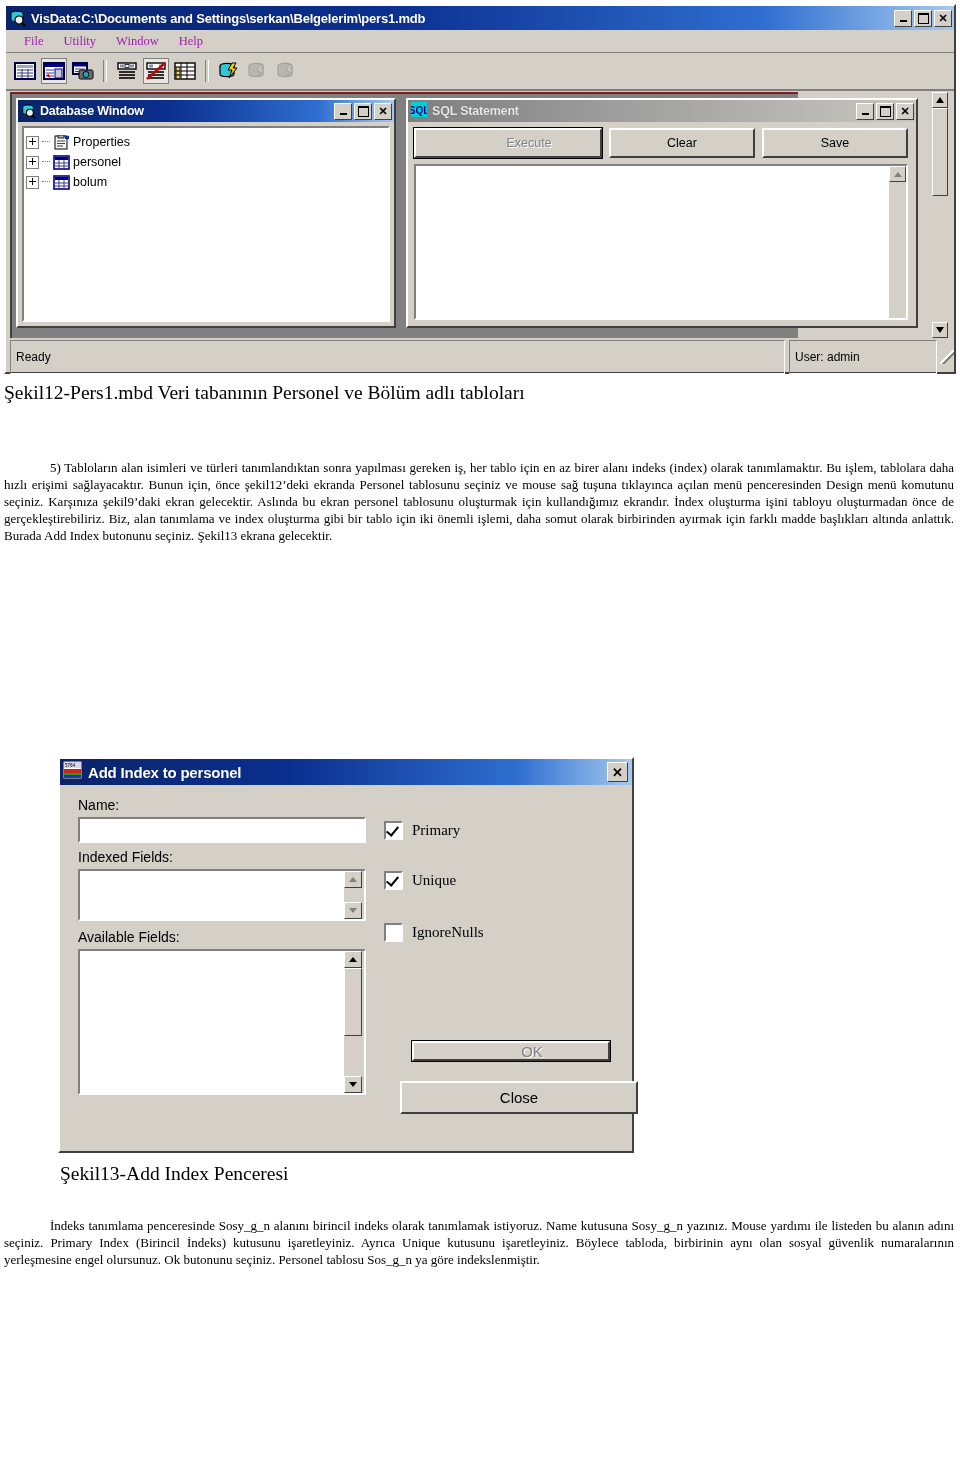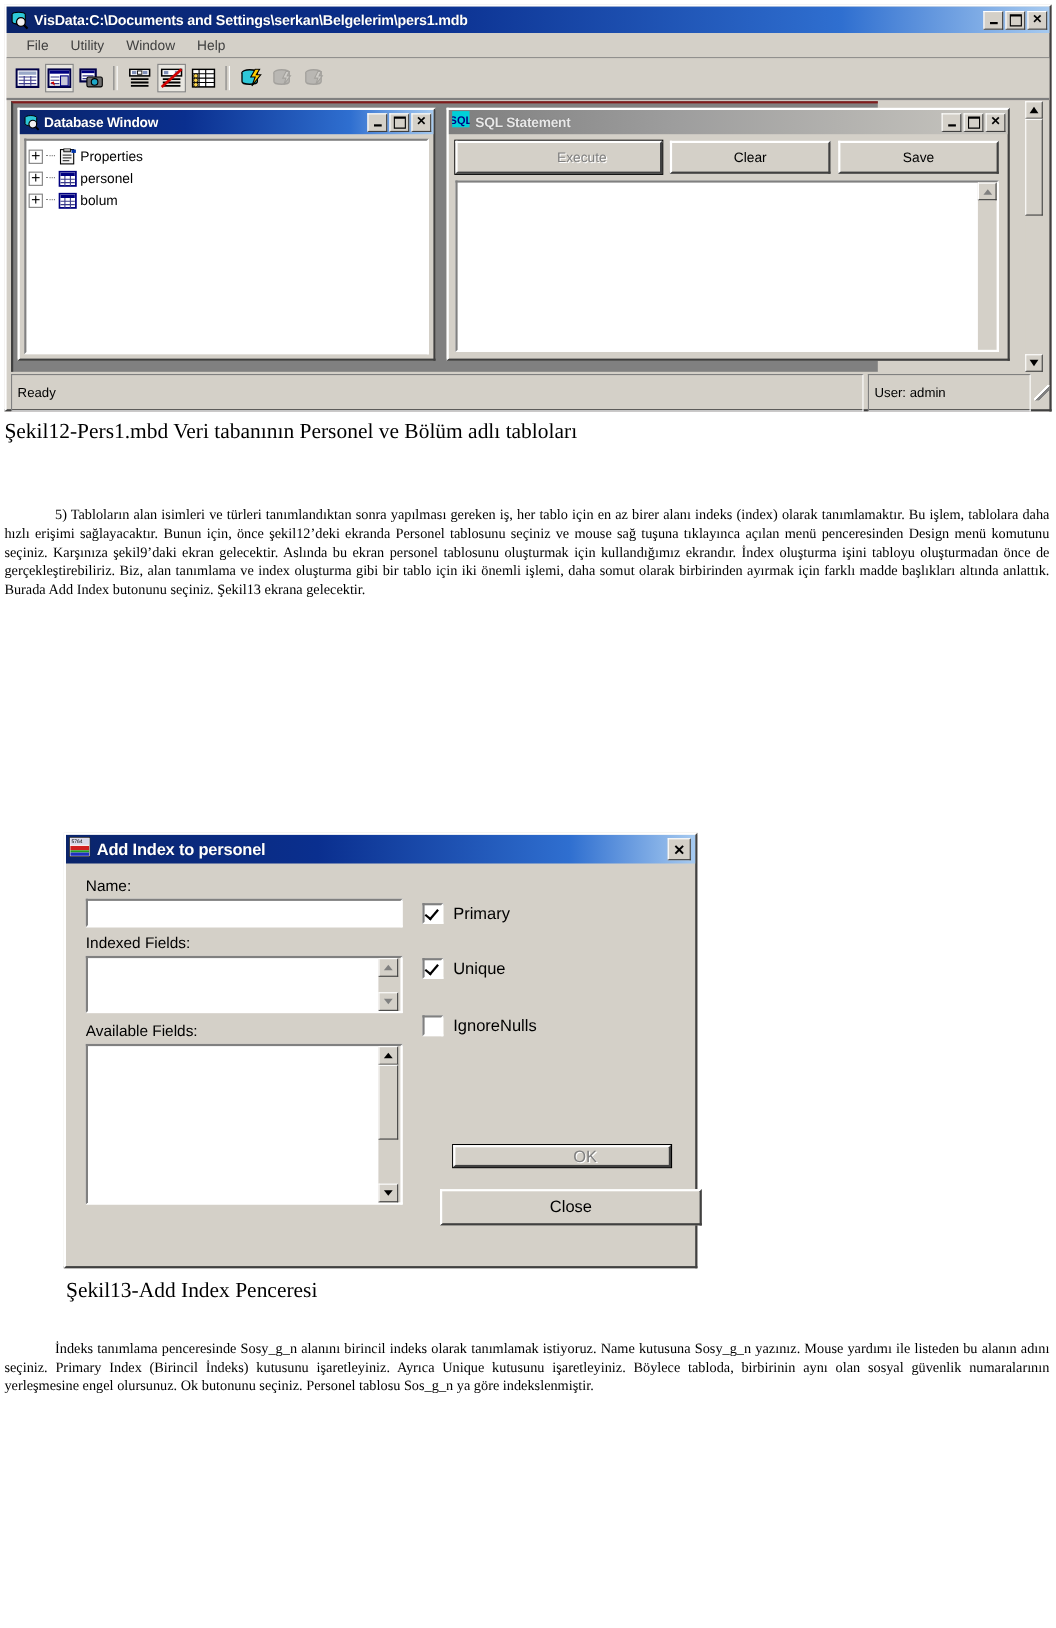--- a/index.html
+++ b/index.html
@@ -34,21 +34,21 @@
         display:flex;align-items:center;justify-content:center;font-family:"Liberation Sans",sans-serif;
         font-size:12px;color:#000;}
   .pbtn.def{box-shadow:0 0 0 1px #000;padding-left:42px;}
   .pbtn.dis{color:#808080;text-shadow:1px 1px 0 #ffffff;}
 
   
   #mainwin{left:4px;top:4px;width:952px;height:370px;}
   #maintbar{height:24px;}
   #menubar{height:22px;display:flex;align-items:center;gap:0;padding-left:8px;
            border-bottom:1px solid #808080;}
-  .mi{font-size:12.5px;padding:2px 10px;font-family:Liberation Sans, sans-serif;color:#404040;}
+  .mi{font-size:12.5px;padding:2px 10px;font-family:Liberation Serif, serif;color:#a21caf;}
   #toolbar{height:36px;display:flex;align-items:center;padding-left:6px;gap:3px;
            border-bottom:2px solid #808080;background:#d4d0c8;}
   .tool{width:26px;height:26px;display:flex;align-items:center;justify-content:center;box-sizing:border-box;}
   .tool.sel{border:1px solid #808080;background:#e8e6e0;}
   .tsep{width:2px;height:22px;border-left:1px solid #808080;border-right:1px solid #fff;margin:0 4px;}
 
   #mdi{position:absolute;left:4px;top:86px;width:788px;height:246px;background:#808080;
        border-top:2px solid #7f1d1d;border-left:2px solid #404040;box-sizing:border-box;}
 
   #dbwin{left:4px;top:4px;width:380px;height:230px;}
@@ -90,21 +90,21 @@
   .doc{position:absolute;font-family:"Liberation Serif",serif;font-size:13px;line-height:1.30;
        text-align:justify;color:#000;}
   .cap{position:absolute;font-family:"Liberation Serif",serif;font-size:19.5px;color:#000;white-space:nowrap;}
 
   
   #dlg{left:58px;top:757px;width:576px;height:396px;}
   #dlg .tbar{height:26px;padding-right:4px;}
   #dlg .tbar .tt{font-size:15px;}
   #dlg .cbtn{width:19px;height:18px;font-size:12px;}
   .dlabel{position:absolute;font-family:"Liberation Sans",sans-serif;font-size:14px;color:#000;}
-  .cbx{position:absolute;display:flex;align-items:center;gap:9px;font-family:Liberation Sans, sans-serif;font-size:15px;}
+  .cbx{position:absolute;display:flex;align-items:center;gap:9px;font-family:Liberation Serif, serif;font-size:15px;}
   .box{width:15px;height:15px;background:#fff;border-top:2px solid #808080;border-left:2px solid #808080;
        border-right:2px solid #fff;border-bottom:2px solid #fff;position:relative;box-sizing:content-box;flex:0 0 auto;}
   .box.on:after{content:"";position:absolute;left:3px;top:1px;width:5px;height:10px;border:solid #000;
        border-width:0 2px 2px 0;transform:rotate(40deg);}
   .lst{position:absolute;background:#fff;}
   .lst .it{font-family:"Liberation Sans",sans-serif;font-size:14px;padding:0 3px;line-height:17.5px;height:17.5px;}
   .minisb{position:absolute;width:20px;top:0;bottom:0;right:0;background:#d4d0c8;}
   .msar{width:18px;height:17px;background:#d4d0c8;border-top:1px solid #fff;border-left:1px solid #fff;
         border-right:1px solid #404040;border-bottom:1px solid #404040;box-sizing:border-box;
         display:flex;align-items:center;justify-content:center;}

